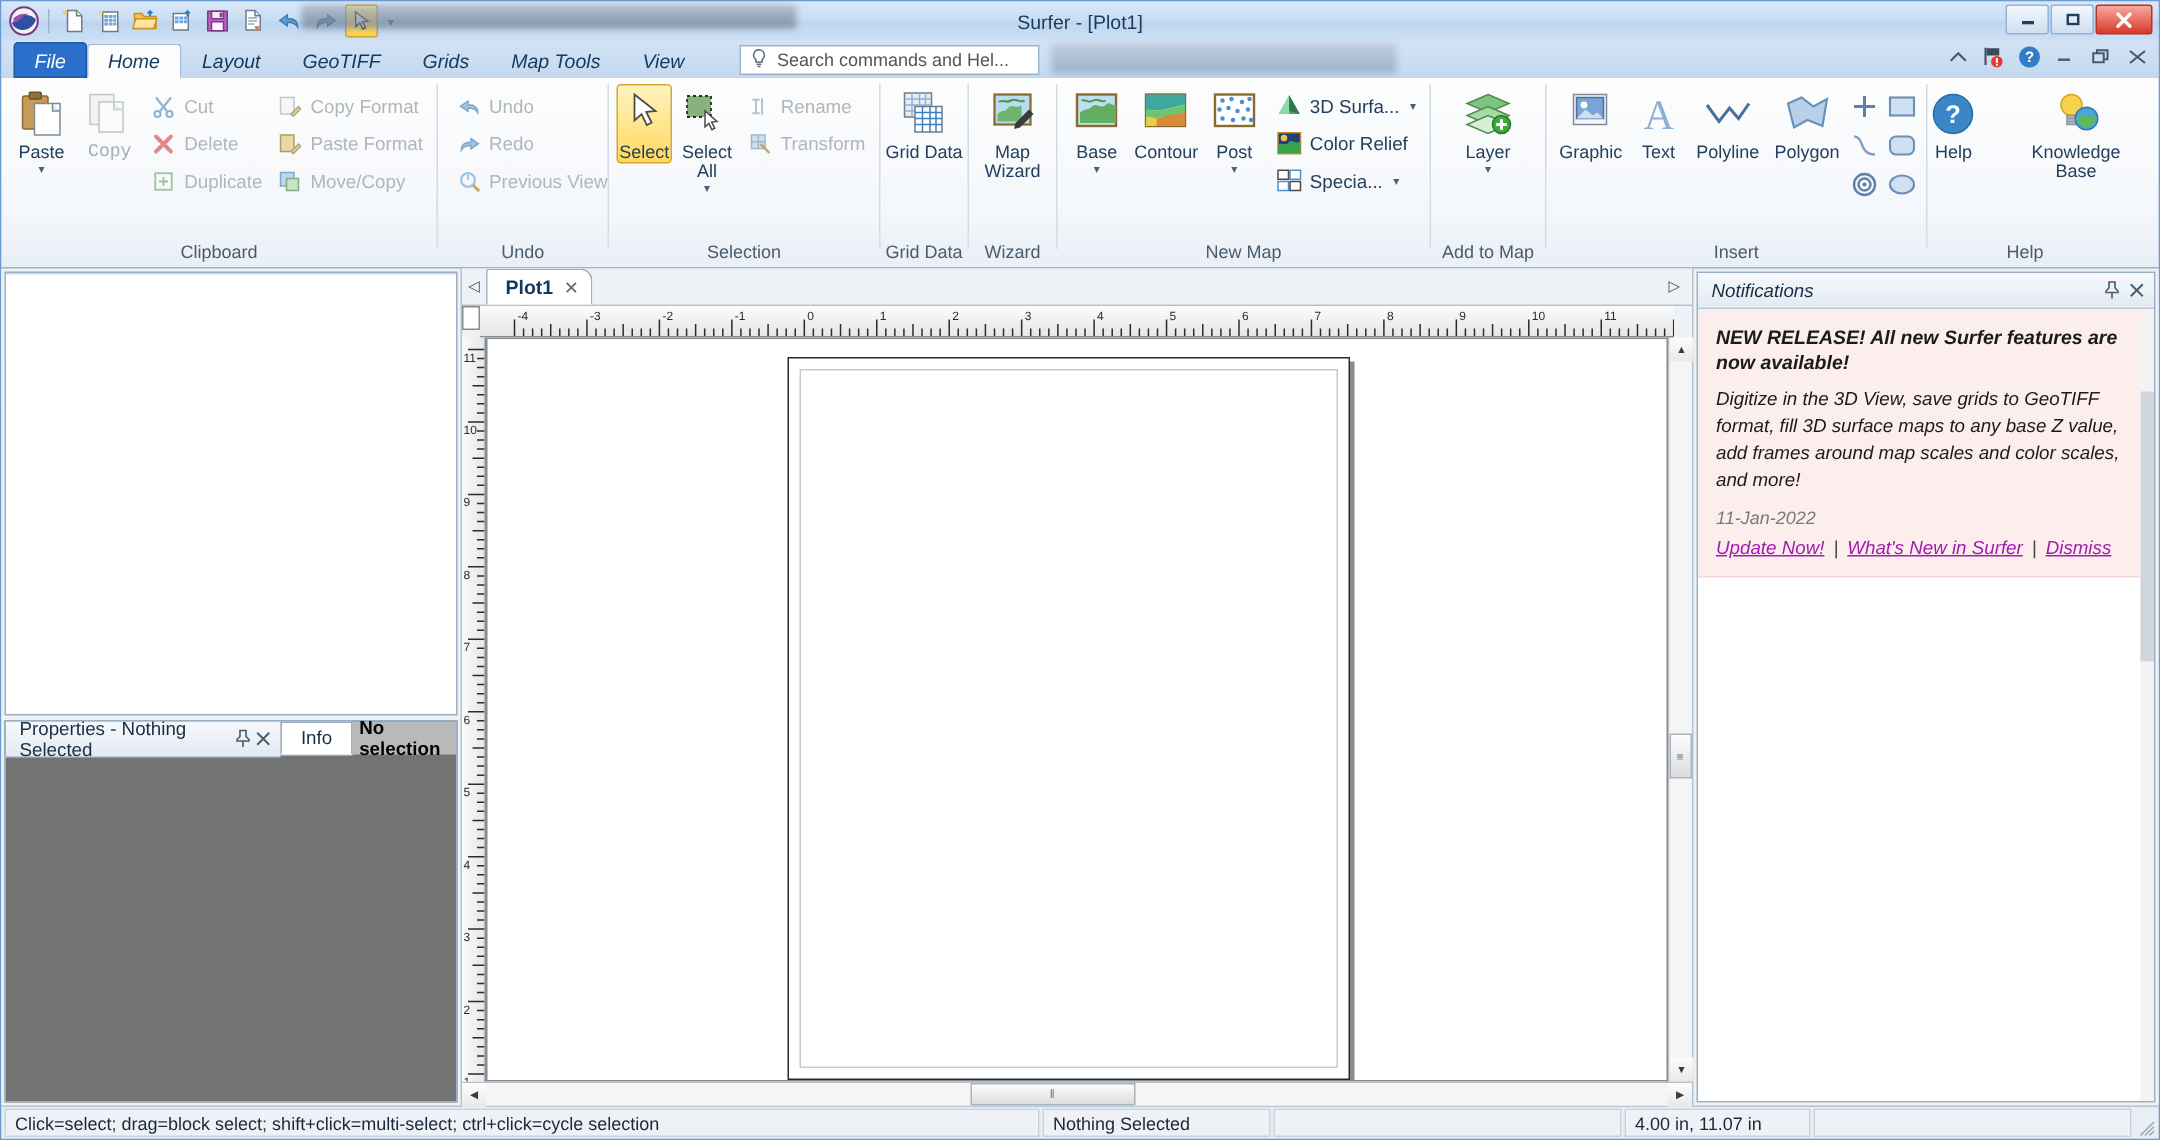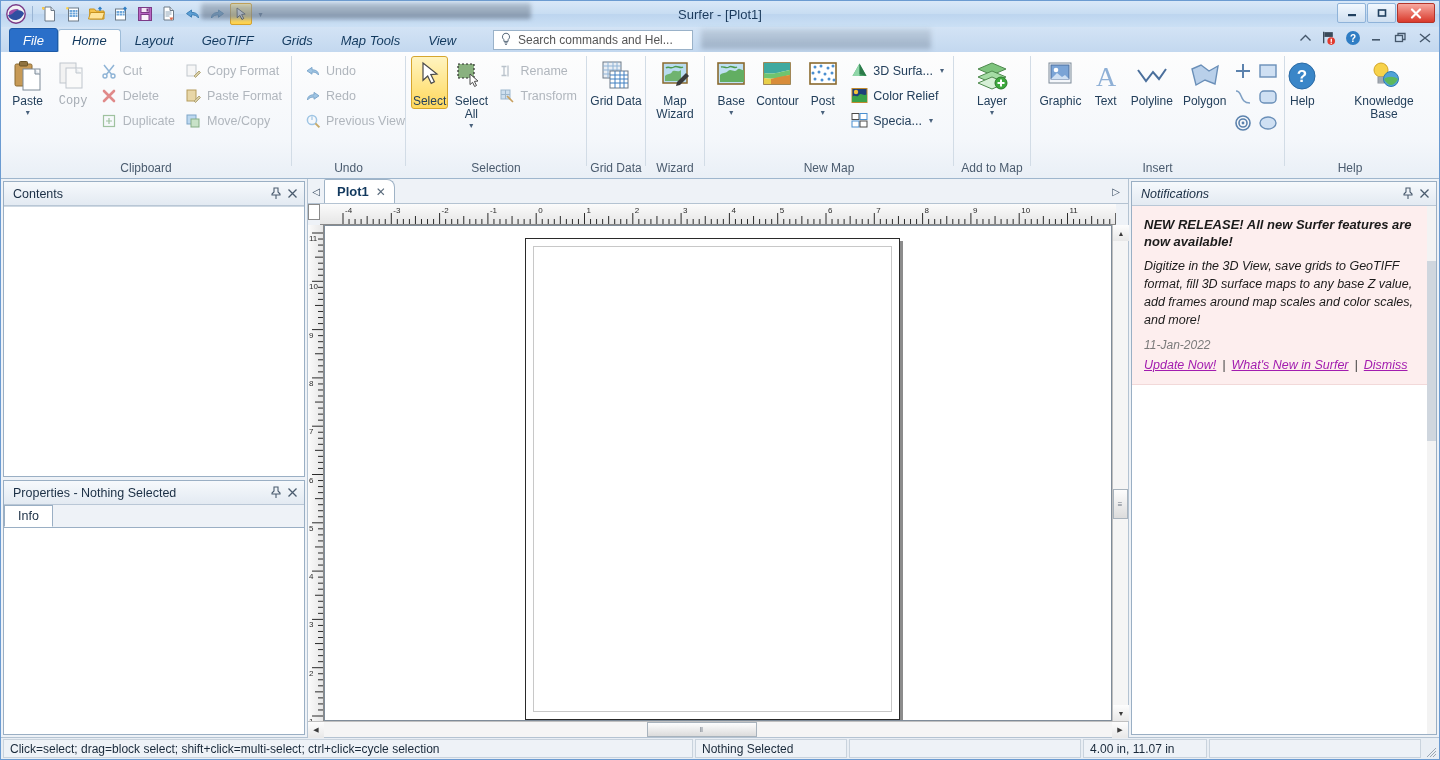--- a/index.html
+++ b/index.html
@@ -120,21 +120,21 @@
     background: linear-gradient(180deg,#f6f9fc,#e3eaf2);
     border-bottom:1px solid #b9c7d6;
   }
   .panel-title .spacer { flex:1; }
   .pt-ico { width:16px;height:16px;display:flex;align-items:center;justify-content:center;color:#4a5b6e;font-size:12px;}
 
   .leftcol { width:307px; flex:0 0 307px; display:flex; flex-direction:column;
              border-right:1px solid #b4c3d2; background:#eef2f7; }
   .contents-panel { flex: 0 0 296px; display:flex; flex-direction:column; border:1px solid #9aafc4; margin:2px 2px 0 2px; background:#fff;}
   .contents-body { flex:1; background:#fff; border-top:1px solid #cfd9e3; }
-  .props-panel { flex:1; display:flex; flex-direction:column; border:1px solid #9aafc4; margin:3px 2px 2px 2px; background:#737373; min-height:0;}
+  .props-panel { flex:1; display:flex; flex-direction:row; border:1px solid #9aafc4; margin:3px 2px 2px 2px; background:#737373; min-height:0;}
   .props-tabs { height:23px; display:flex; align-items:flex-end; background:#eef2f7; border-bottom:1px solid #9aafc4;}
   .props-tab { height:22px; padding:0 13px; display:flex;align-items:center; font-size:12.5px; color:#1a2e44;
                background:#fff; border:1px solid #9aafc4; border-bottom-color:#fff; }
   .props-noselect { height:22px; background:#b9b9b9; display:flex; align-items:center; padding-left:4px;
                     font-size:12.5px; font-weight:bold; color:#000;}
   .props-body { flex:1; background:#fff;}
 
   
   .docarea { flex:1; display:flex; flex-direction:column; min-width:0; background:#eef2f7;}
   .doctabs { height:25px; flex:0 0 25px; display:flex; align-items:center; background:#eef2f7;
@@ -800,35 +800,20 @@
         </div>
       </div>
       <div class="rgroup-title">Help</div>
     </div>
   </div>
 
   <div class="main">
 
     <div class="leftcol">
       <div class="contents-panel">
-        <div class="panel-title">
-          <span>Contents</span>
-          <span class="spacer"></span>
-          <span class="pt-ico">
-            <svg width="12" height="13" viewBox="0 0 12 13">
-                <path d="M4 1h4v4l2 2v1H2V7l2-2z" fill="none" stroke="#4a5b6e" stroke-width="1.1"></path>
-                <path d="M6 8v4" stroke="#4a5b6e" stroke-width="1.1"></path>
-              </svg>
-          </span>
-          <span class="pt-ico">
-            <svg width="11" height="11" viewBox="0 0 11 11">
-                <path d="M1.5 1.5l8 8M9.5 1.5l-8 8" stroke="#4a5b6e" stroke-width="1.3"></path>
-              </svg>
-          </span>
-        </div>
         <div class="contents-body"></div>
       </div>
 
       <div class="props-panel">
         <div class="panel-title">
           <span>Properties - Nothing Selected</span>
           <span class="spacer"></span>
           <span class="pt-ico">
             <svg width="12" height="13" viewBox="0 0 12 13">
                 <path d="M4 1h4v4l2 2v1H2V7l2-2z" fill="none" stroke="#4a5b6e" stroke-width="1.1"></path>
@@ -837,20 +822,21 @@
           </span>
           <span class="pt-ico">
             <svg width="11" height="11" viewBox="0 0 11 11">
                 <path d="M1.5 1.5l8 8M9.5 1.5l-8 8" stroke="#4a5b6e" stroke-width="1.3"></path>
               </svg>
           </span>
         </div>
         <div class="props-tabs">
           <div class="props-tab">Info</div>
         </div>
+        <div class="props-noselect">No selection</div>
         <div class="props-body"></div>
       </div>
     </div>
 
     <div class="docarea">
       <div class="doctabs">
         <span class="doctab-nav">◁</span>
         <div class="doctab">
           <span>Plot1</span>
           <span class="x">✕</span>

